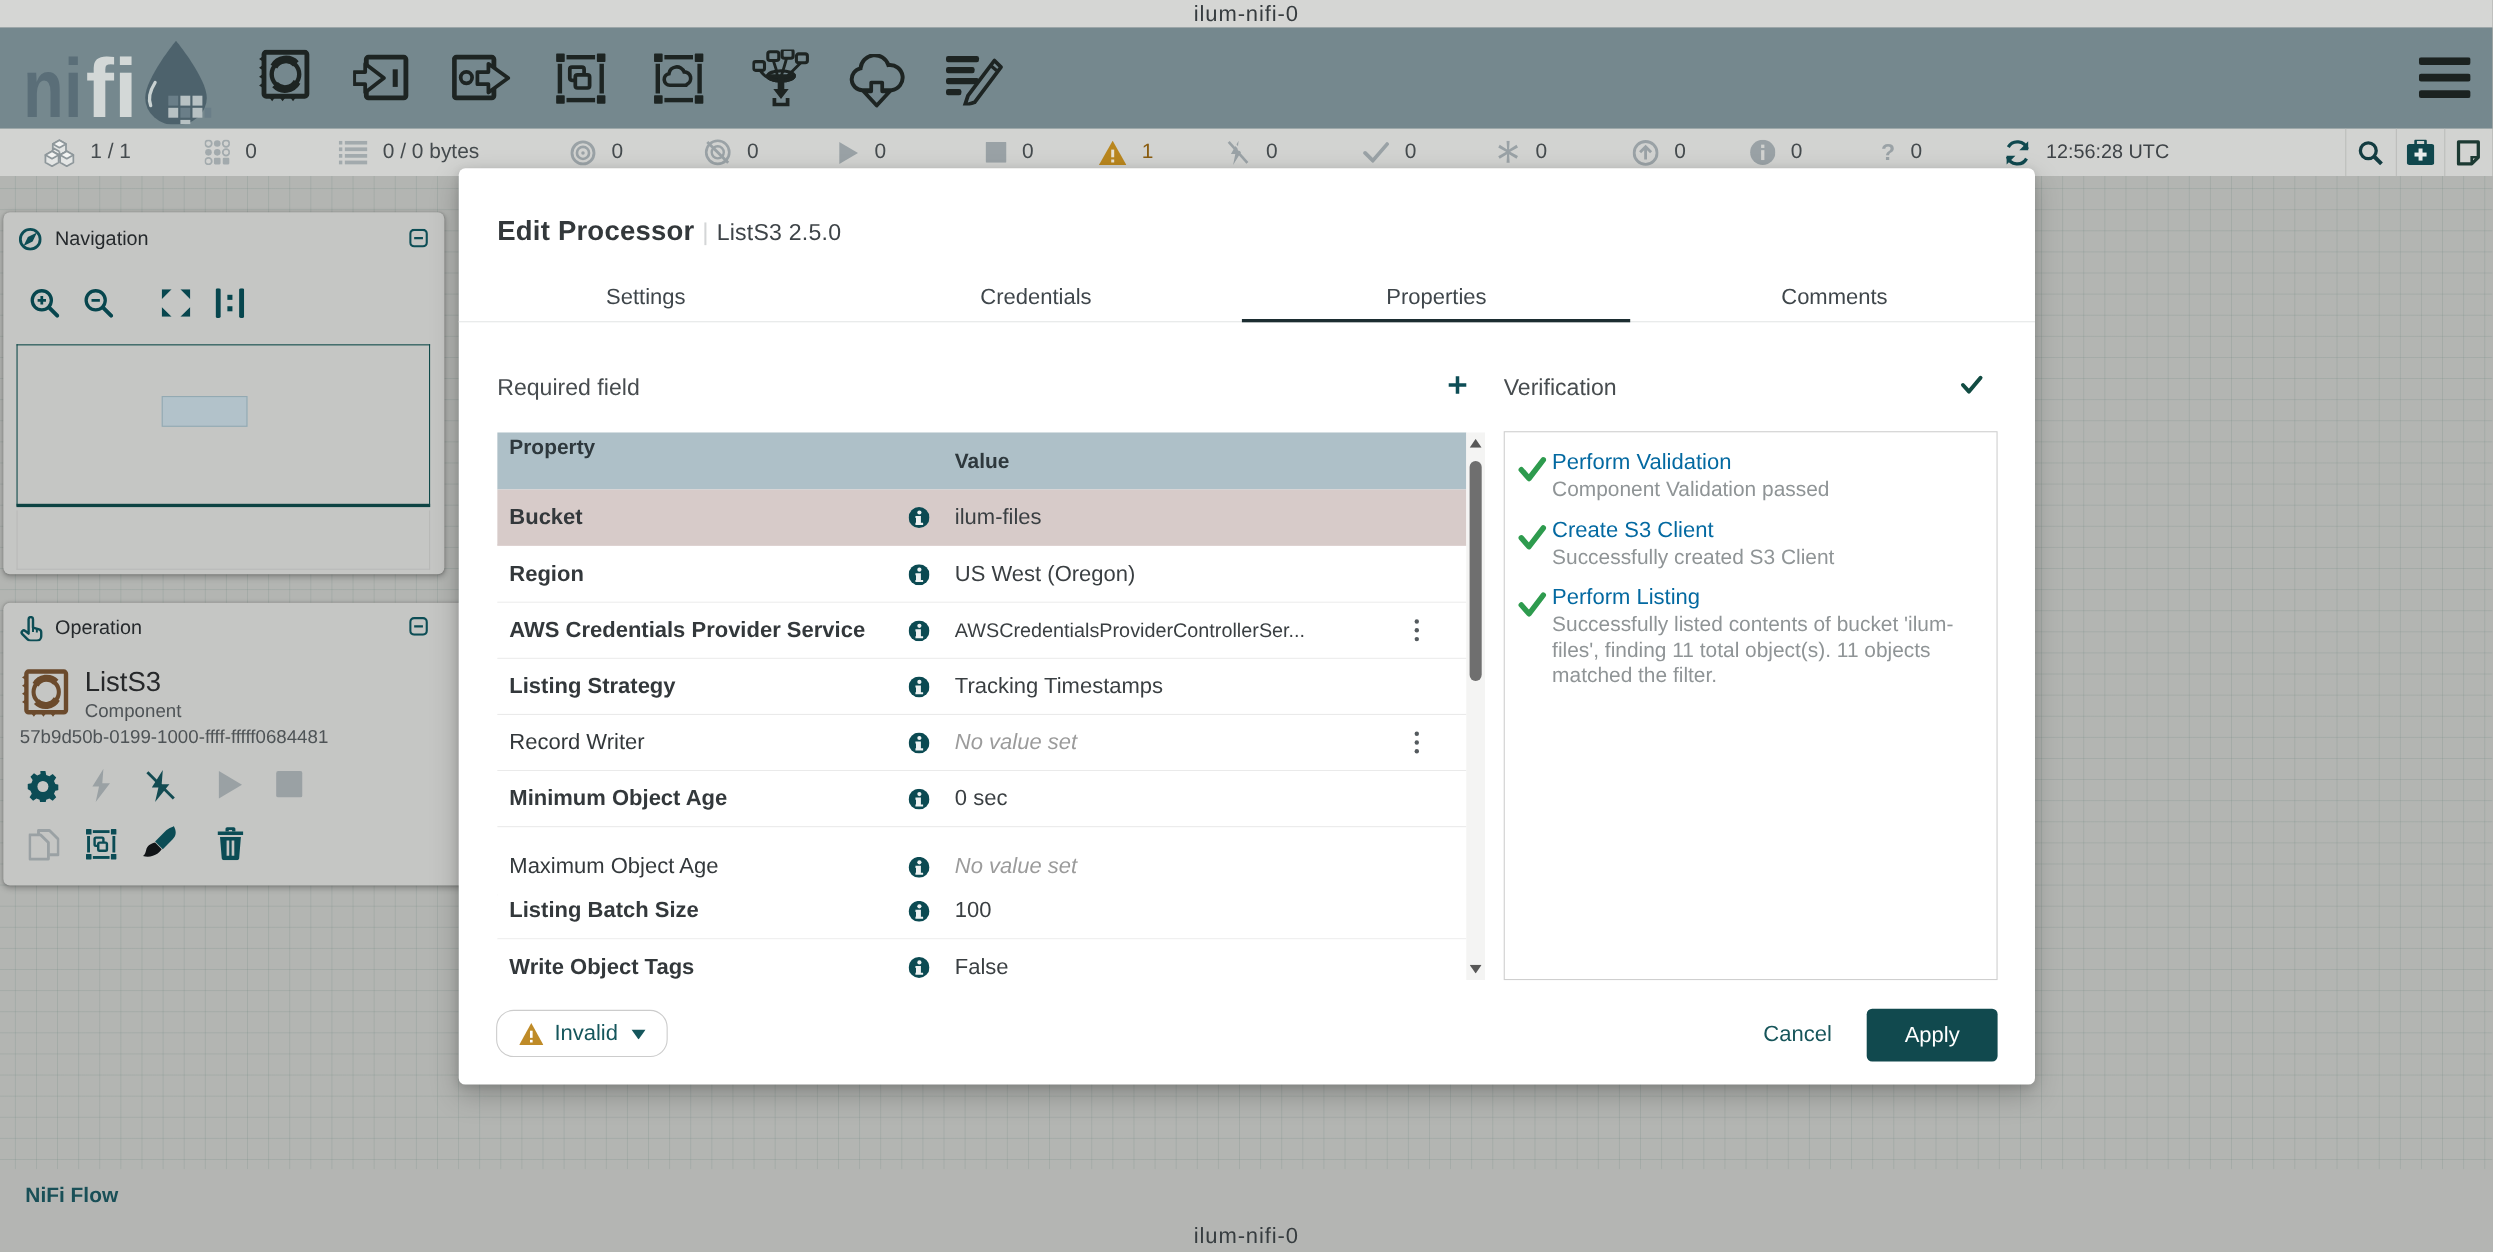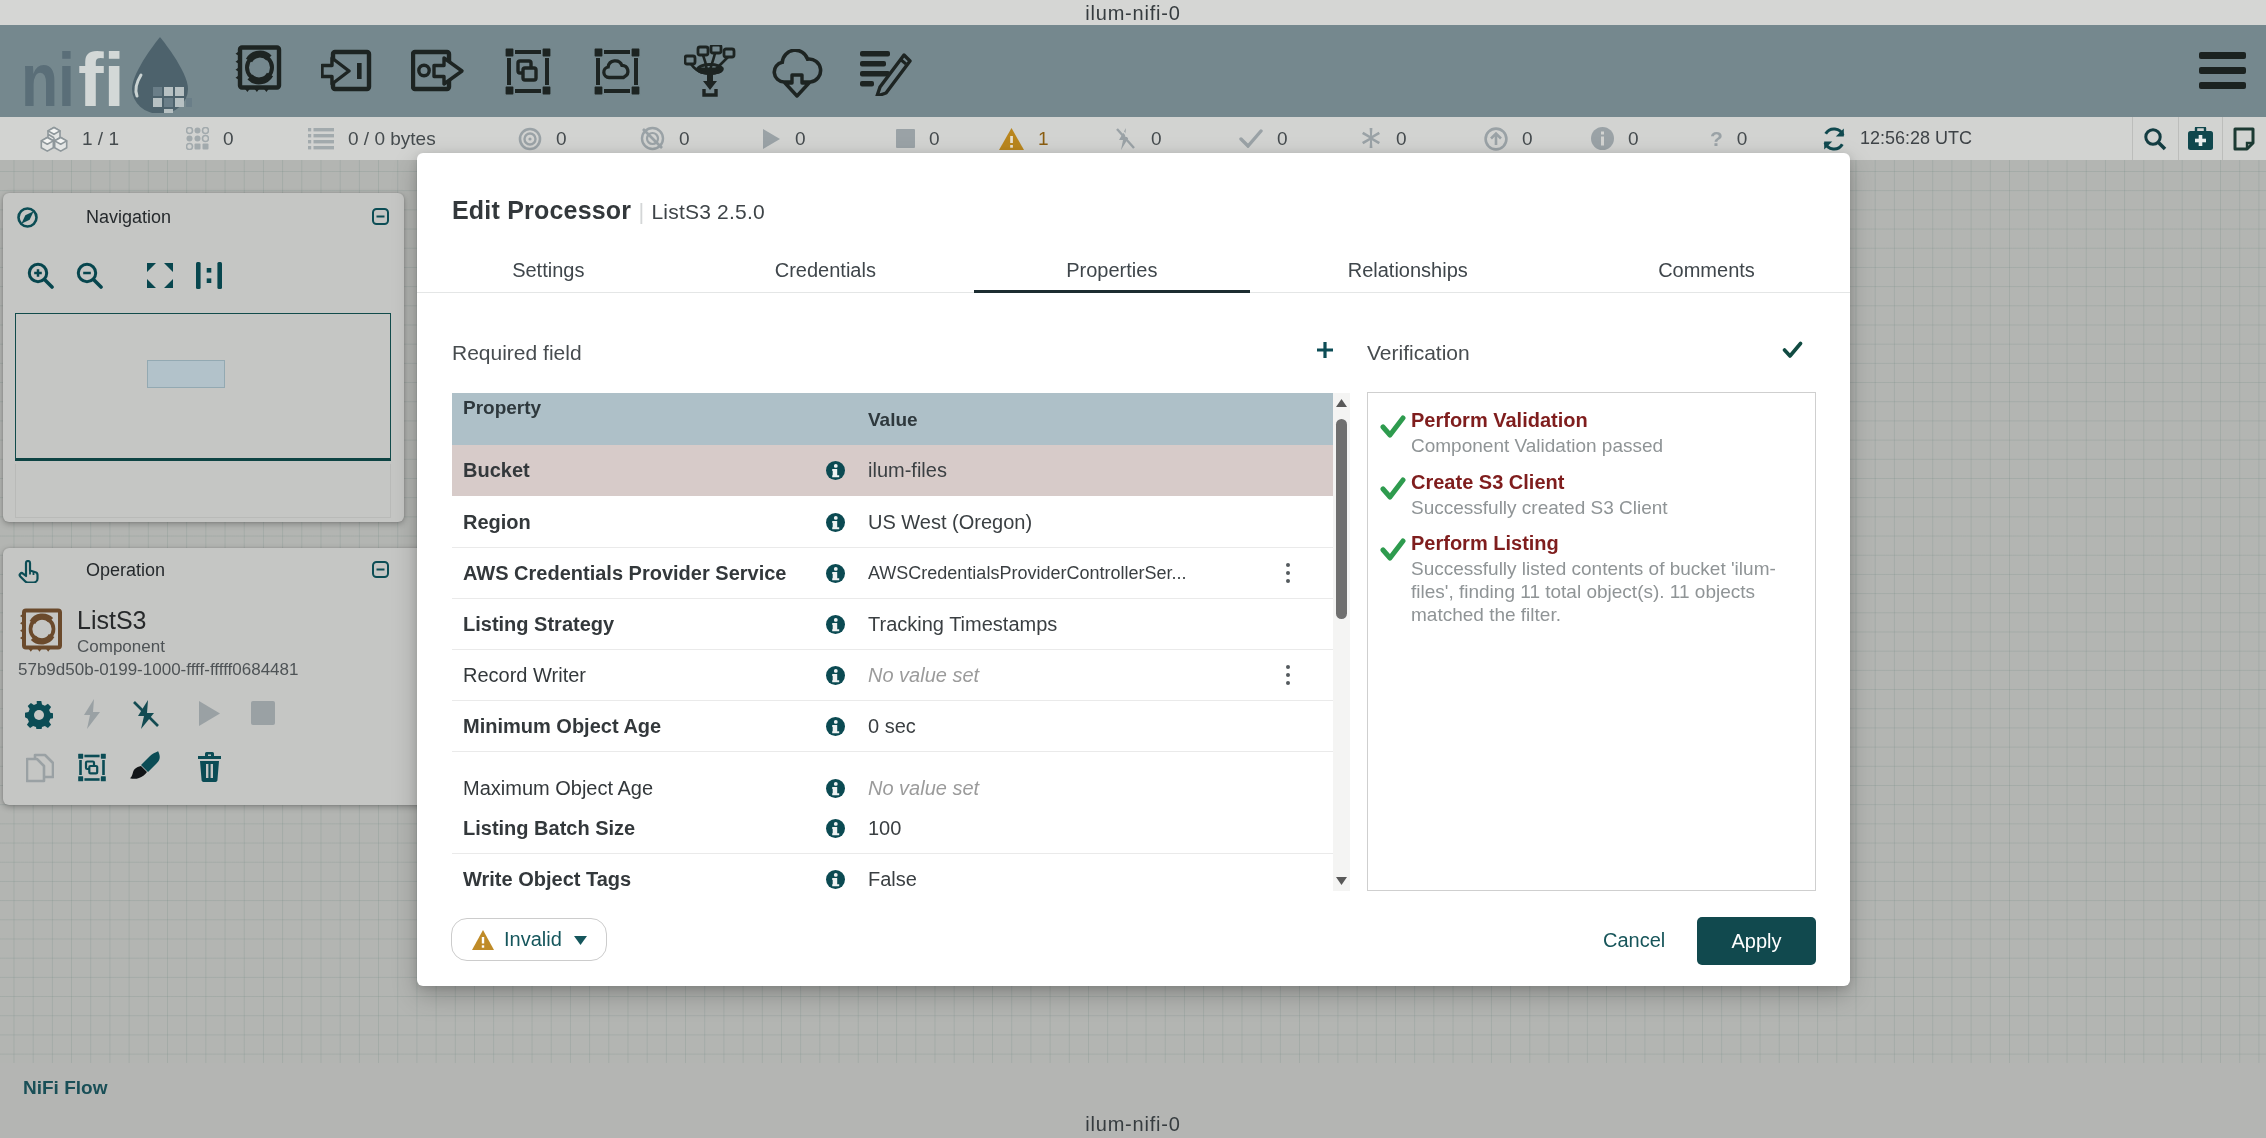--- a/index.html
+++ b/index.html
@@ -23,21 +23,21 @@
 
   
   .sitem { position:absolute; top:0; height:43px; display:flex; align-items:center; }
   .sitem svg { display:block; }
   .scount { font-size:19px; color:#454b4e; margin-left:14px; }
   .ssep { position:absolute; top:0; width:1px; height:43px; background:#bcbdbb; }
 
   
   .panel { position:absolute; background:#c5c6c4; border-radius:6px;
     box-shadow:0 2px 6px rgba(0,0,0,.28), 0 0 2px rgba(0,0,0,.15); }
-  .ptitle { position:absolute; font-size:18px; color:#25292c;margin-left:36px; }
+  .ptitle { position:absolute; font-size:18px; color:#25292c; }
   
   #dialog { left:417px; top:153px; width:1433px; height:833px; background:#fff; border-radius:6px;
     box-shadow:0 10px 26px rgba(0,0,0,.22), 0 2px 8px rgba(0,0,0,.13); }
   #dtitle { left:35px; top:43px; font-size:25px; font-weight:700; color:#33383b; letter-spacing:.2px;}
   #dtitle small { font-size:21px; font-weight:400; color:#3e4448; }
   #tabs { position:absolute; left:0; top:94px; width:1433px; height:46px; display:flex;
     border-bottom:1px solid #e4e6e6; }
   .tab { flex:1 1 auto; text-align:center; font-size:20px; color:#3f464b; line-height:46px; position:relative; white-space:nowrap; padding:0 24px;}
   .tab.active:after { content:""; position:absolute; left:3px; right:3px; bottom:-1px; height:3px; background:#1c2d31; }
 
@@ -56,21 +56,21 @@
   .pinfo { position:absolute; left:374px; top:16px; }
   .pdots { position:absolute; left:834px; top:15px; width:4px; }
   .pdots i { display:block; width:4px; height:4px; border-radius:50%; background:#545a5e; margin-bottom:4px; }
 
   
   #sbar { position:absolute; left:881px; top:0px; width:17px; height:498px; background:#f4f4f3; }
   #sthumb { position:absolute; left:3px; top:26px; width:11px; height:200px; background:#6f6f6f; border-radius:6px; }
 
   
   #vpanel { position:absolute; left:950px; top:239px; width:449px; height:499px; border:1px solid #cfcfcf; }
-  .vtitle { position:absolute; font-size:20px; font-weight:700; color:#7f1d1d; }
+  .vtitle { position:absolute; font-size:20px; font-weight:400; color:#0369a1; }
   .vsub { position:absolute; font-size:19px; color:#8f9496; line-height:23px; }
 
   
   #btn-invalid { position:absolute; left:34px; top:765px; width:156px; height:43px; border:1px solid #cccccc; border-radius:16px; background:#fff; }
   #btn-apply { position:absolute; left:1280px; top:764px; width:119px; height:48px; border-radius:5px; background:#11494e;
      color:#fff; font-size:20px; text-align:center; line-height:48px; }
   #lnk-cancel { position:absolute; left:1186px; top:776px; font-size:20px; color:#17555a; }
 </style>
 </head>
 <body>
@@ -415,21 +415,20 @@
       <path d="M3 10h19l-1.6 19.5a2 2 0 0 1-2 1.5H6.6a2 2 0 0 1-2-1.5z M9 13v14h2.4V13z M13.6 13v14H16V13z" fill-rule="evenodd"></path>
     </svg>
 </div>
 
 <div class="abs" id="dialog">
   <div class="abs" id="dtitle">Edit Processor&nbsp;<span style="color:#d4d6d7;font-weight:400;font-size:22px;">|</span>&nbsp;<small>ListS3 2.5.0</small></div>
   <div id="tabs">
     <div class="tab">Settings</div>
     <div class="tab">Credentials</div>
     <div class="tab active">Properties</div>
-    <div class="tab">Relationships</div>
     <div class="tab">Comments</div>
   </div>
   <div class="dlabel" style="left:35px; top:188px;">Required field</div>
   <div class="dlabel" style="left:950px; top:188px;">Verification</div>
   <svg class="abs" style="left:899px; top:188px;" width="18" height="18" viewBox="0 0 18 18">
       <path d="M9 1v16M1 9h16" stroke="#0d4d56" stroke-width="3.2"></path>
     </svg>
   <svg class="abs" style="left:1365px; top:188px;" width="21" height="18" viewBox="0 0 21 18">
       <path d="M2.5 9l5.5 6L18.5 2.5" stroke="#114b42" stroke-width="3.6" fill="none" stroke-linecap="round" stroke-linejoin="round"></path>
     </svg>

